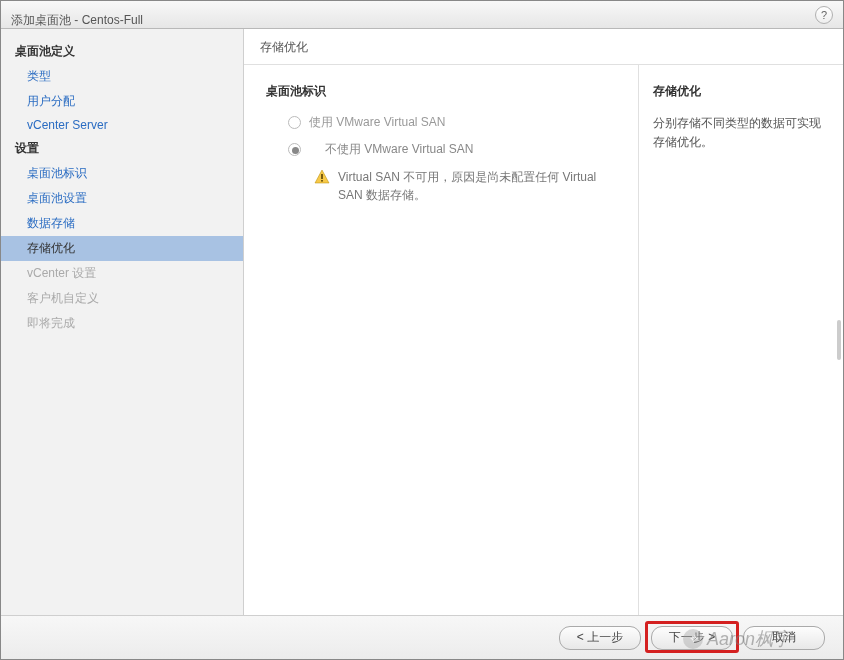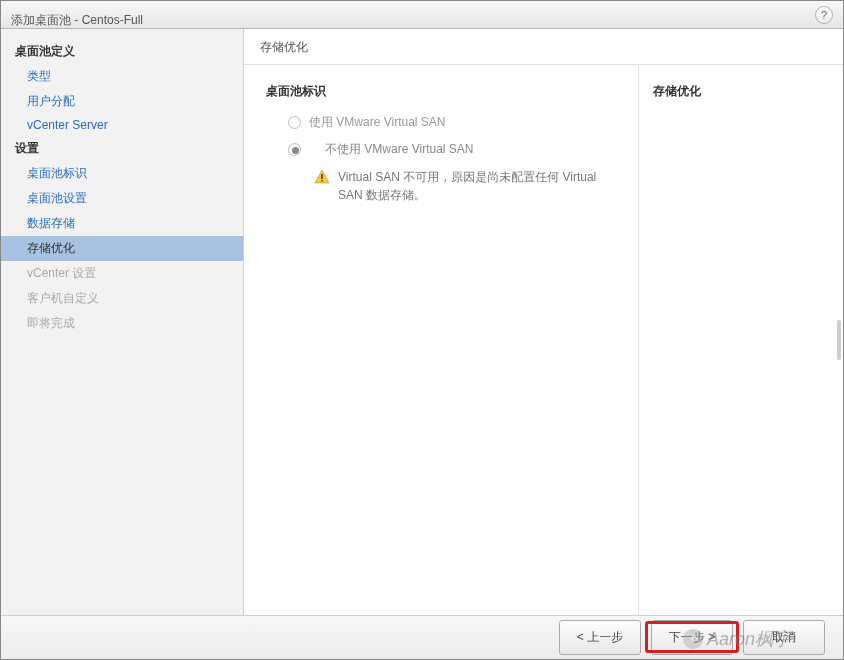--- a/index.html
+++ b/index.html
@@ -143,23 +143,23 @@
     border-top: 1px solid #cfcfcf;
     background: linear-gradient(to bottom,#f7f7f7,#ececec);
     display: flex;
     align-items: center;
     justify-content: flex-end;
     padding: 0 18px;
     gap: 10px;
   }
   .btn {
     min-width: 82px;
-    height: 35px;
+    height: 24px;
     border: 1px solid #aaa;
-    border-radius: 3px;
+    border-radius: 11px;
     background: linear-gradient(to bottom,#fdfdfd,#e8e8e8);
     color: #444;
     cursor: pointer;
     font-size: 12px;
     display: inline-flex;
     align-items: center;
     justify-content: center;
     padding: 0 10px;
   }
   .next-highlight {
@@ -255,20 +255,21 @@
                 <rect x="7.2" y="5" width="1.6" height="5" fill="#5a4200"></rect>
                 <rect x="7.2" y="11" width="1.6" height="1.6" fill="#5a4200"></rect>
               </svg>
             </span>
             <span style="max-width:290px;">Virtual SAN 不可用，原因是尚未配置任何 Virtual SAN 数据存储。</span>
           </div>
         </div>
 
         <div class="right">
           <div class="subheading">存储优化</div>
+          <div class="right-desc">分别存储不同类型的数据可实现存储优化。</div>
           <div class="scroll-indicator"></div>
         </div>
       </div>
     </div>
 
   </div>
 
   <div class="footer">
     <button class="btn">&lt; 上一步</button>
     <button class="btn">下一步 &gt;</button>

